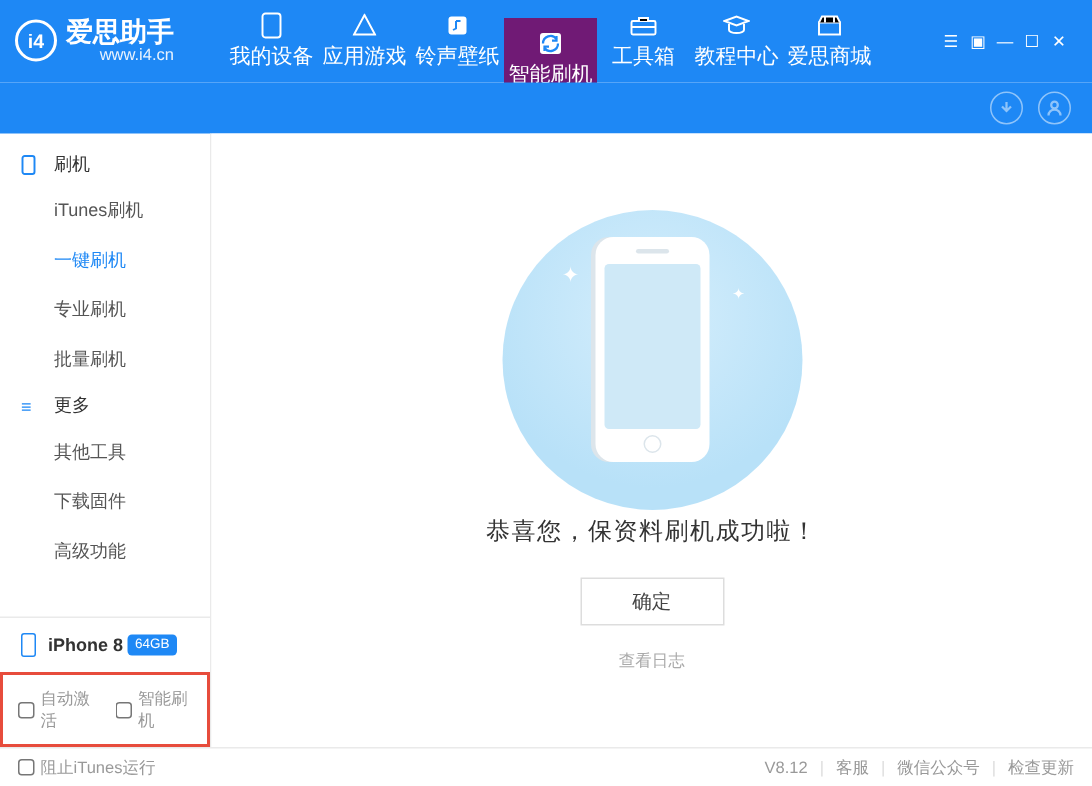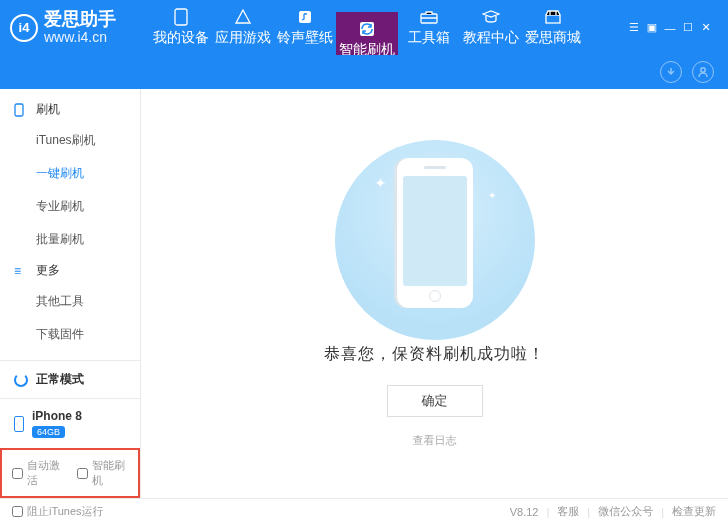--- a/index.html
+++ b/index.html
@@ -4,21 +4,21 @@
 <style>
 * { margin: 0; padding: 0; box-sizing: border-box; font-family: "Microsoft YaHei", Arial, sans-serif; }
 body { width: 728px; height: 524px; background: #fff; display: flex; flex-direction: column; font-size: 12px; overflow: hidden; }
 
 
 .header { height: 55px; background: #1e88f5; display: flex; align-items: center; color: #fff; }
 .logo-area { display: flex; align-items: center; padding: 0 10px; width: 150px; }
 .logo-circle { width: 28px; height: 28px; border: 2px solid #fff; border-radius: 50%; display: flex; align-items: center; justify-content: center; font-weight: bold; font-size: 13px; margin-right: 6px; }
 .brand-text { line-height: 1.1; }
 .brand-text .cn { font-size: 18px; font-weight: bold; }
-.brand-text .url { font-size: 14px; opacity: .9; }
+.brand-text .url { font-size: 11px; opacity: .9; text-align: right; }
 
 .tabs { display: flex; height: 100%; flex: 1; }
 .tab { width: 62px; height: 100%; display: flex; flex-direction: column; align-items: center; justify-content: center; font-size: 14px; cursor: pointer; }
 .tab.active { background: #701a75; margin-top: 12px; }
 .tab .ticon { width: 18px; height: 18px; margin-bottom: 3px; display: flex; align-items: center; justify-content: center; }
 
 .win-controls { display: flex; align-items: center; margin-left: auto; padding: 0 8px; gap: 6px; height: 100%; }
 .wc { width: 12px; height: 12px; display: flex; align-items: center; justify-content: center; cursor: pointer; font-size: 11px; }
 
 .hdr-right { display: flex; align-items: center; gap: 8px; padding-right: 8px; }
@@ -34,21 +34,21 @@
 .sb-section-title { display: flex; align-items: center; padding: 6px 14px; color: #333; cursor: pointer; }
 .sb-section-title .sicon { width: 14px; display: inline-flex; margin-right: 8px; color: #1e88f5; }
 .sb-item { padding: 8px 14px 8px 36px; color: #555; font-size: 12px; cursor: pointer; }
 .sb-item.active { color: #1e88f5; }
 
 .sb-bottom { border-top: 1px solid #eaeaea; }
 .mode-row, .device-row { display: flex; align-items: center; padding: 10px 14px; gap: 8px; }
 .mode-row { border-bottom: 1px solid #eaeaea; }
 .spin-icon { width: 14px; height: 14px; border: 2px solid #1e88f5; border-top-color: transparent; border-radius: 50%; }
 .phone-icon { width: 10px; height: 16px; border: 1.5px solid #1e88f5; border-radius: 2px; }
-.device-row .info { display: flex; flex-direction: column; gap: 3px; }
+.device-row .info { display: flex; gap: 3px; }
 .badge { background: #1e88f5; color: #fff; font-size: 9px; padding: 1px 5px; border-radius: 3px; width: fit-content; }
 .device-name { color: #333; font-size: 12px; font-weight: bold; }
 .mode-label { color: #333; font-size: 12px; font-weight: bold; }
 
 .activate-box { border: 2px solid #e74c3c; padding: 8px 10px; display: flex; gap: 14px; align-items: center; }
 .chk { display: flex; align-items: center; gap: 4px; color: #999; font-size: 11px; cursor: pointer; }
 .chk input { width: 11px; height: 11px; }
 
 
 .main { flex: 1; display: flex; flex-direction: column; align-items: center; justify-content: center; position: relative; background: #fff; }
@@ -196,24 +196,20 @@
       <div class="sb-section-title">
         <span class="sicon">≡</span>
         <span>更多</span>
       </div>
       <div class="sb-item">其他工具</div>
       <div class="sb-item">下载固件</div>
       <div class="sb-item">高级功能</div>
     </div>
 
     <div class="sb-bottom">
-      <div class="mode-row">
-        <div class="spin-icon"></div>
-        <span class="mode-label">正常模式</span>
-      </div>
       <div class="device-row">
         <div class="phone-icon"></div>
         <div class="info">
           <span class="device-name">iPhone 8</span>
           <span class="badge">64GB</span>
         </div>
       </div>
       <div class="activate-box">
         <label class="chk">
             <input type="checkbox" style="">

